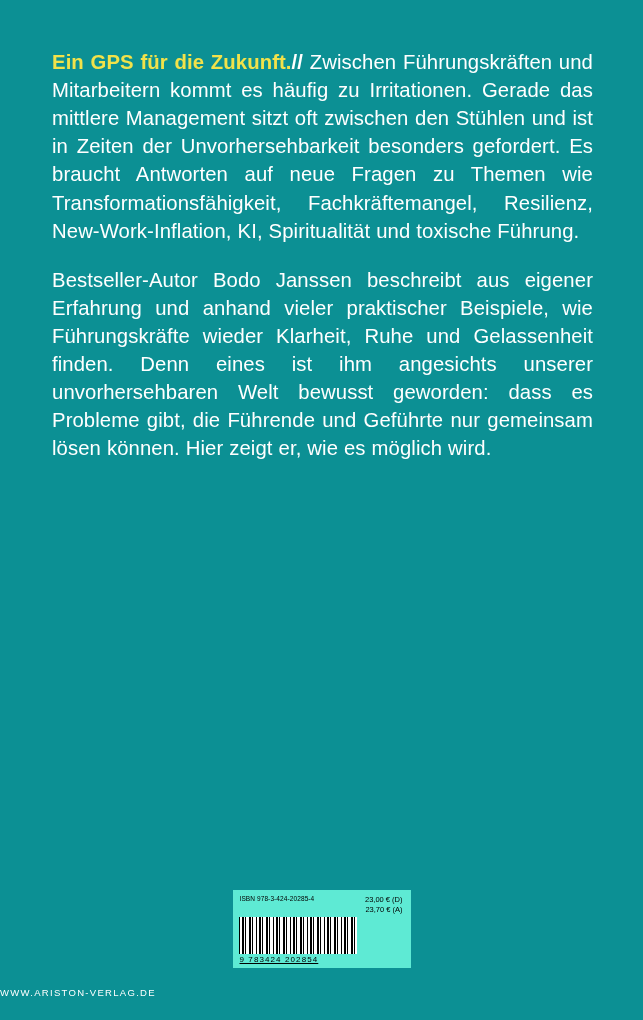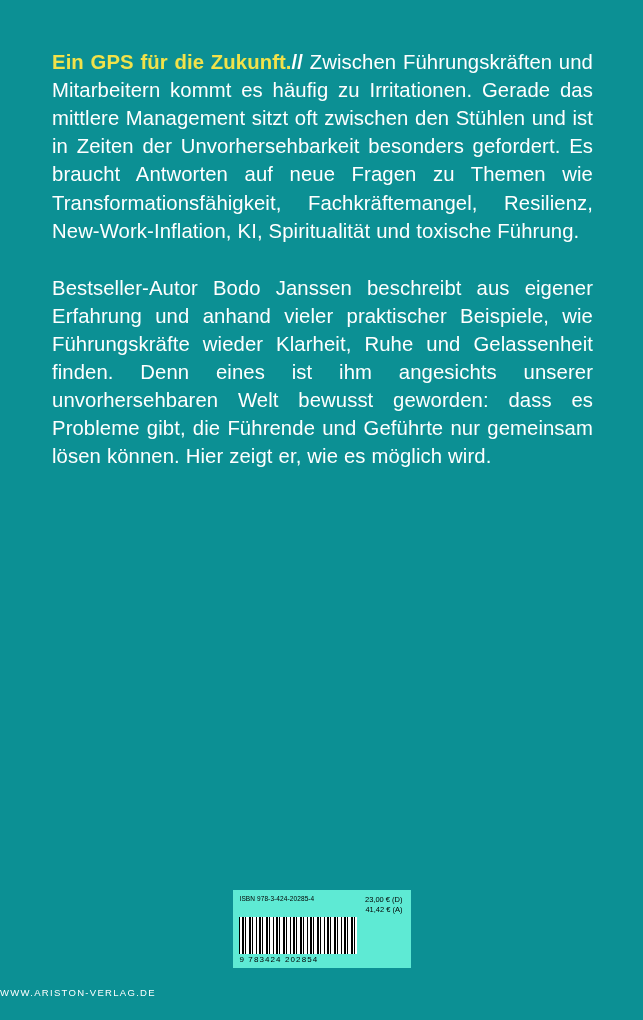--- a/index.html
+++ b/index.html
@@ -28,21 +28,21 @@
   .para {
     color: #ffffff;
     font-size: 20.3px;
     line-height: 1.385;
     text-align: justify;
     margin: 0 0 0 0;
     letter-spacing: 0.1px;
     word-spacing: 0.2px;
   }
   .para.second {
-    margin-top: 29px;
+    margin-top: 21px;
   }
   .lead {
     color: #f2e24a;
     font-weight: bold;
     margin-top: 33px;
   }
   .lead-tail {
     color: #ffffff;
     font-weight: bold;
   }
@@ -87,20 +87,21 @@
         #000 6px, #000 7px, #fff 7px, #fff 10px,
         #000 10px, #000 12px, #fff 12px, #fff 13px,
         #000 13px, #000 14px, #fff 14px, #fff 17px);
   }
   .bc-digits {
     font-size: 8px;
     letter-spacing: 1.1px;
     color: #000;
     margin-top: 1px;
     padding-left: 1px;
+    text-decoration: underline;
   }
   .website {
     position: absolute;
     left: 0;
     right: 0;
     bottom: 22px;
     text-align: left;
     color: #ffffff;
     font-size: 9.5px;
     letter-spacing: 1.3px;
@@ -114,21 +115,21 @@
   <div class="blurb">
     <p class="para"><span class="lead">Ein GPS für die Zukunft.</span><span class="lead-tail">//</span><span> Zwischen Führungskräften und Mitarbeitern kommt es häufig zu Irritationen. Gerade das mittlere Management sitzt oft zwischen den Stühlen und ist in Zeiten der Unvorhersehbarkeit besonders gefordert. Es braucht Antworten auf neue Fragen zu Themen wie Transformationsfähigkeit, Fachkräftemangel, Resilienz, New-Work-Inflation, KI, Spiritualität und toxische Führung.</span></p>
     <p class="para second">Bestseller-Autor Bodo Janssen beschreibt aus eigener Erfahrung und anhand vieler praktischer Beispiele, wie Führungskräfte wieder Klarheit, Ruhe und Gelassenheit finden. Denn eines ist ihm angesichts unserer unvorhersehbaren Welt bewusst geworden: dass es Probleme gibt, die Führende und Geführte nur gemeinsam lösen können. Hier zeigt er, wie es möglich wird.</p>
   </div>
 
   <div class="barcode-block">
     <div class="bc-top">
       <div class="bc-isbn">ISBN 978-3-424-20285-4</div>
       <div class="bc-prices">
         <div>23,00 € (D)</div>
-        <div>41,42 € (A)</div>
+        <div>23,70 € (A)</div>
       </div>
     </div>
     <div class="bc-bars"></div>
     <div class="bc-digits">9 783424 202854</div>
   </div>
 
   <div class="website">WWW.ARISTON-VERLAG.DE</div>
 
 </div>
 

